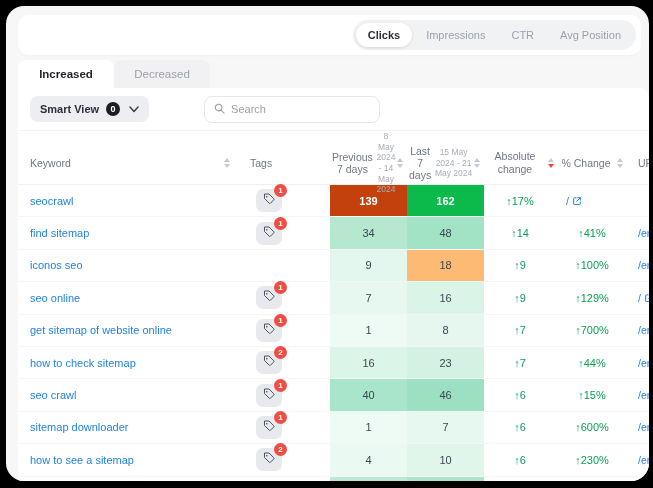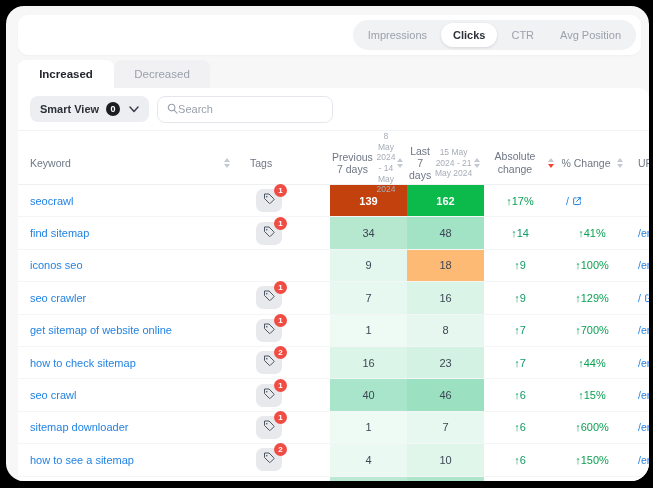--- a/index.html
+++ b/index.html
@@ -52,23 +52,24 @@
     display: inline-flex; align-items: center; gap: 7px; cursor: pointer;
     background: #eceef1; border: 0; border-radius: 8px; height: 26px; padding: 0 10px;
     font-family: inherit; font-size: 11px; font-weight: 700; color: #2b3039;
   }
   .sv-badge {
     width: 14px; height: 14px; border-radius: 50%; background: #1b1d21; color: #fff;
     font-size: 9px; font-weight: 700; display: inline-flex; align-items: center; justify-content: center;
   }
   .sv-chevron { display: inline-flex; margin-left: 2px; }
   .searchbox {
-    display: inline-flex; align-items: center; 
+    display: inline-flex; align-items: center; gap: 6px;
     border: 1px solid #e4e7ec; border-radius: 8px; height: 27px; width: 176px; padding: 0 9px;
     background: #fff;
+    margin-left: 47px;
   }
   .searchbox input {
     border: 0; outline: 0; width: 100%; font-family: inherit; font-size: 11px; color: #394150;
     background: transparent;
   }
   .searchbox input::placeholder { color: #9aa1ac; }
 
   
   .grid { display: grid; grid-template-columns: 222px 90px 77px 77px 72px 72px 80px; }
 
@@ -114,22 +115,22 @@
   .url-link { color: #2383e2; text-decoration: none; cursor: pointer; white-space: nowrap; font-size: 10.5px; display: inline-flex; align-items: center; gap: 3px; }
   .ext-icon { display: inline-flex; }
 </style>
 </head>
 <body>
 
 <div id="container">
 
   <div id="topbar">
     <div class="segmented" id="metric-switcher">
+        <button class="seg-item active">Clicks</button>
         <button class="seg-item">Impressions</button>
-        <button class="seg-item active">Clicks</button>
         <button class="seg-item">CTR</button>
         <button class="seg-item">Avg Position</button>
       </div>
   </div>
 
   <div id="tabs">
       <button class="tab active">Increased</button>
       <button class="tab">Decreased</button>
     </div>
 
@@ -276,21 +277,21 @@
     <div class="td td-url">
       <a class="url-link">
         <span>/em</span>
 
       </a>
     </div>
   </div>
 
   <div class="trow grid">
     <div class="td td-keyword">
-      <a class="keyword-link">seo crawler</a>
+      <a class="keyword-link">seo online</a>
     </div>
     <div class="td td-tags">
       <button class="tagchip">
         <span>
           <svg width="12" height="12" viewBox="0 0 24 24">
                   <path d="M12 2H3v9l9.6 9.6a1.5 1.5 0 0 0 2.1 0l6.9-6.9a1.5 1.5 0 0 0 0-2.1L12 2z" fill="none" stroke="#4b5563" stroke-width="2" stroke-linejoin="round"></path>
                   <circle cx="7.5" cy="7.5" r="1.6" fill="#4b5563"></circle>
                 </svg>
         </span>
         <span class="tag-badge">1</span>
@@ -433,21 +434,21 @@
                   <path d="M12 2H3v9l9.6 9.6a1.5 1.5 0 0 0 2.1 0l6.9-6.9a1.5 1.5 0 0 0 0-2.1L12 2z" fill="none" stroke="#4b5563" stroke-width="2" stroke-linejoin="round"></path>
                   <circle cx="7.5" cy="7.5" r="1.6" fill="#4b5563"></circle>
                 </svg>
         </span>
         <span class="tag-badge">2</span>
       </button>
     </div>
     <div class="td td-val" style="background: rgb(234, 250, 243);">4</div>
     <div class="td td-val" style="background: rgb(224, 246, 235);">10</div>
     <div class="td td-change">↑6</div>
-    <div class="td td-pct">↑150%</div>
+    <div class="td td-pct">↑230%</div>
     <div class="td td-url">
       <a class="url-link">
         <span>/en</span>
 
       </a>
     </div>
   </div>
 
   <div class="trow grid">
     <div class="td td-keyword">

